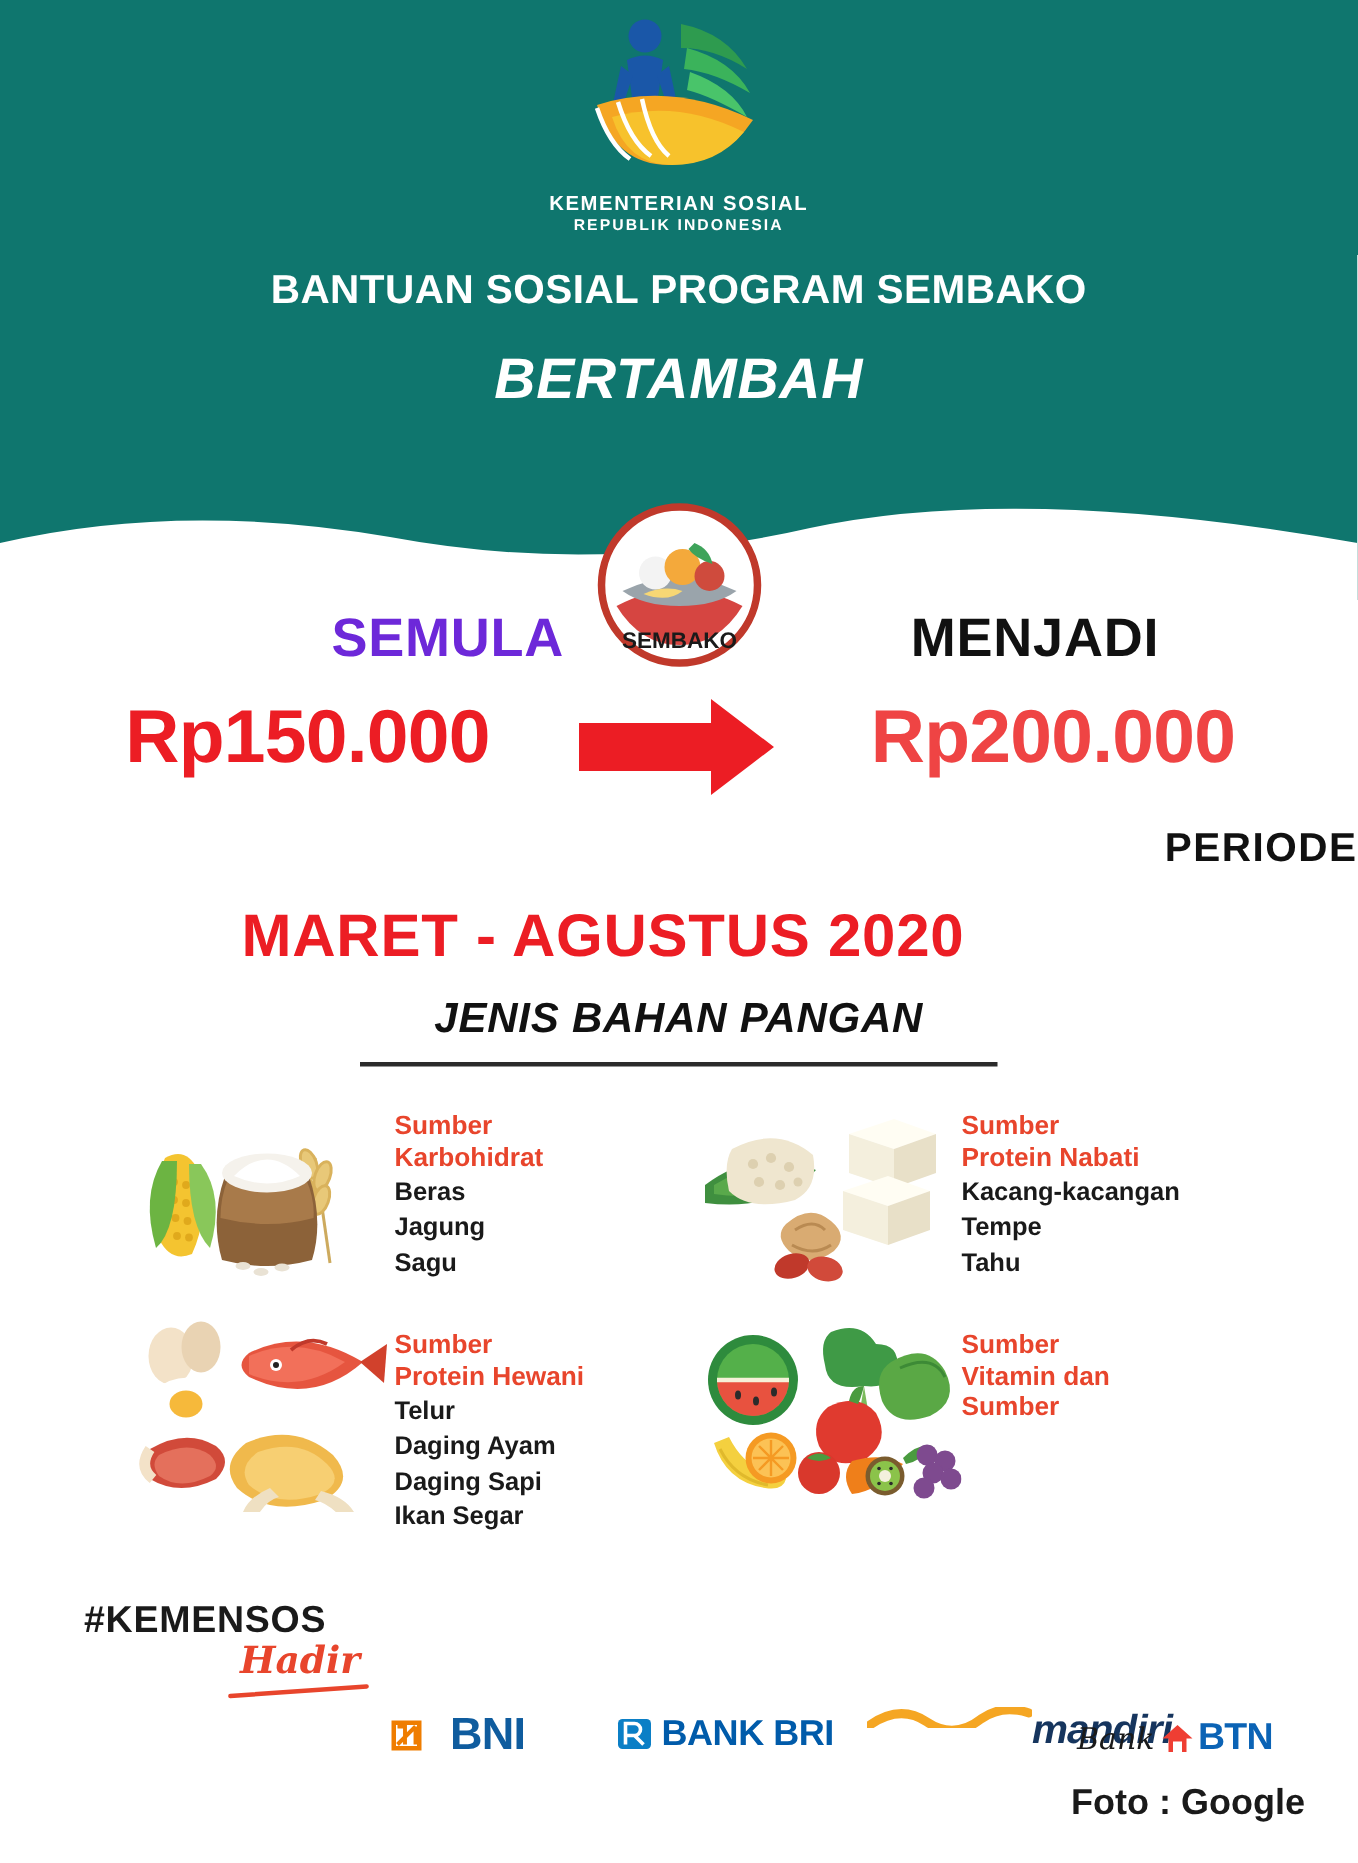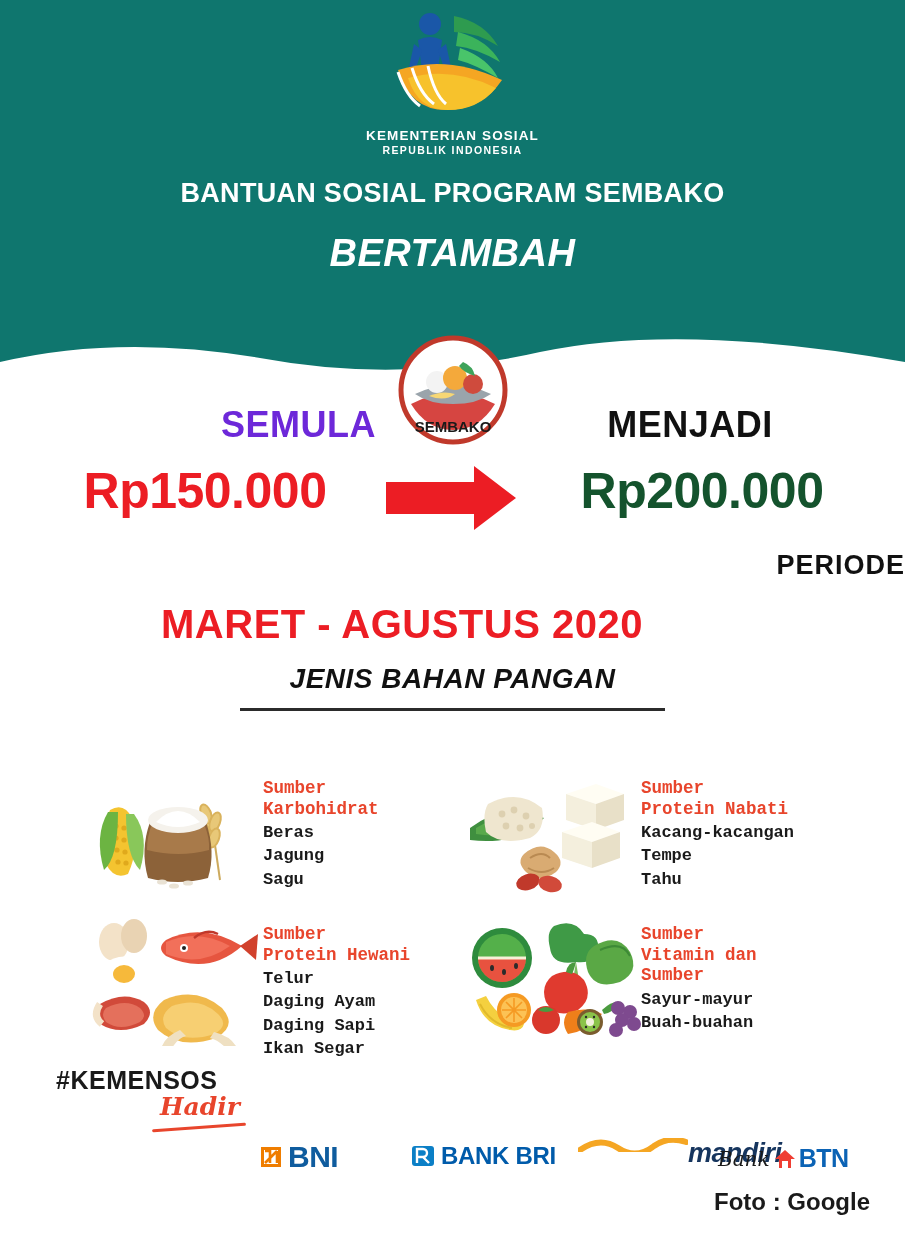--- a/index.html
+++ b/index.html
@@ -56,42 +56,42 @@
   .menjadi-label {
     position:absolute; top:404px; left:530px; width:320px; text-align:center;
     font-size:36px; font-weight:bold; color:#111; letter-spacing:0.5px;
   }
   .semula-price {
     position:absolute; top:462px; left:20px; width:370px; text-align:center;
     font-size:50px; font-weight:bold; color:#ec1d24; letter-spacing:-0.5px;
   }
   .menjadi-price {
     position:absolute; top:462px; left:512px; width:380px; text-align:center;
-    font-size:50px; font-weight:bold; color:#14532d; letter-spacing:-0.5px;
+    font-size:50px; font-weight:bold; color:#ef4444; letter-spacing:-0.5px;
   }
   .arrow { position:absolute; top:464px; left:386px; width:132px; height:68px; }
 
   .periode-label {
     position:absolute; top:550px; left:0; width:905px; text-align:right;
     font-size:27px; font-weight:bold; color:#111; letter-spacing:1px;
   }
   .periode-value {
     position:absolute; top:602px; left:0; width:804px; text-align:center;
     font-size:40px; font-weight:bold; color:#ec1d24; letter-spacing:0.5px;
   }
   .jenis-title {
     position:absolute; top:663px; left:0; width:905px; text-align:center;
     font-size:28px; font-weight:bold; font-style:italic; color:#111; letter-spacing:0.5px;
   }
   .divider {
     position:absolute; top:708px; left:240px; width:425px; height:3px; background:#2b2b2b;
   }
 
   
-  .grid { position:absolute; top:764px; left:0; width:905px; height:310px;font-family:Liberation Mono, monospace; }
+  .grid { position:absolute; top:726px; left:0; width:905px; height:310px; }
   .cell { position:absolute; display:flex; }
   .cell .art { width:175px; height:130px; position:relative; flex:0 0 175px; }
   .cell .txt { padding-top:8px; }
   .cell .txt .cat {
     color:#e8452c; font-size:17.5px; font-weight:bold; line-height:1.18;
   }
   .cell .txt ul { list-style:none; margin-top:2px; }
   .cell .txt li { font-size:17px; font-weight:bold; color:#1a1a1a; line-height:1.36; }
 
   #cell-karbo   { left:88px;  top:6px; }
@@ -111,21 +111,21 @@
   }
   .hadir-underline {
     position:absolute; top:1126px; left:152px; width:94px; height:3px;
     background:#e8452c; transform:rotate(-4deg); border-radius:2px;
   }
 
   .banks { position:absolute; top:1136px; left:258px; width:620px; height:46px; }
   .bank { position:absolute; display:flex; align-items:center; }
 
   .bni-mark { width:26px; height:26px; }
-  .bni-text { font-size:30px; font-weight:bold; color:#0f5c9e; margin-left:4px; letter-spacing:-0.5px; }
+  .bni-text { font-size:30px; font-weight:bold; color:#0f5c9e; margin-left:16px; letter-spacing:-0.5px; }
   .bri-mark { width:26px; height:26px; }
   .bri-text { font-size:24px; font-weight:bold; color:#005baa; margin-left:5px; letter-spacing:-0.3px; }
   .mandiri-text { font-size:27px; color:#16355e; font-style:italic; font-weight:bold; letter-spacing:-0.6px; }
   .btn-bank { font-size:20px; color:#1a1a1a; font-style:italic; font-family:"DejaVu Serif", serif; }
   .btn-mark { width:22px; height:22px; margin:0 3px 0 4px; }
   .btn-text { font-size:25px; font-weight:bold; color:#0b63b5; letter-spacing:-0.5px; }
 
   .foto {
     position:absolute; top:1188px; left:0; width:870px; text-align:right;
     font-size:24px; font-weight:bold; color:#1a1a1a;
@@ -396,24 +396,20 @@
             <circle cx="150" cy="114" r="7"></circle>
           </g>
         </svg>
       </div>
       <div class="txt">
         <div class="cat">
           <div>Sumber</div>
           <div>Vitamin dan</div>
           <div>Sumber</div>
         </div>
-        <ul>
-          <li>Sayur-mayur</li>
-          <li>Buah-buahan</li>
-        </ul>
       </div>
     </div>
   </div>
 
   <div class="hashtag">#KEMENSOS</div>
   <div class="hadir">Hadir</div>
   <div class="hadir-underline"></div>
 
   <div class="banks">
 

